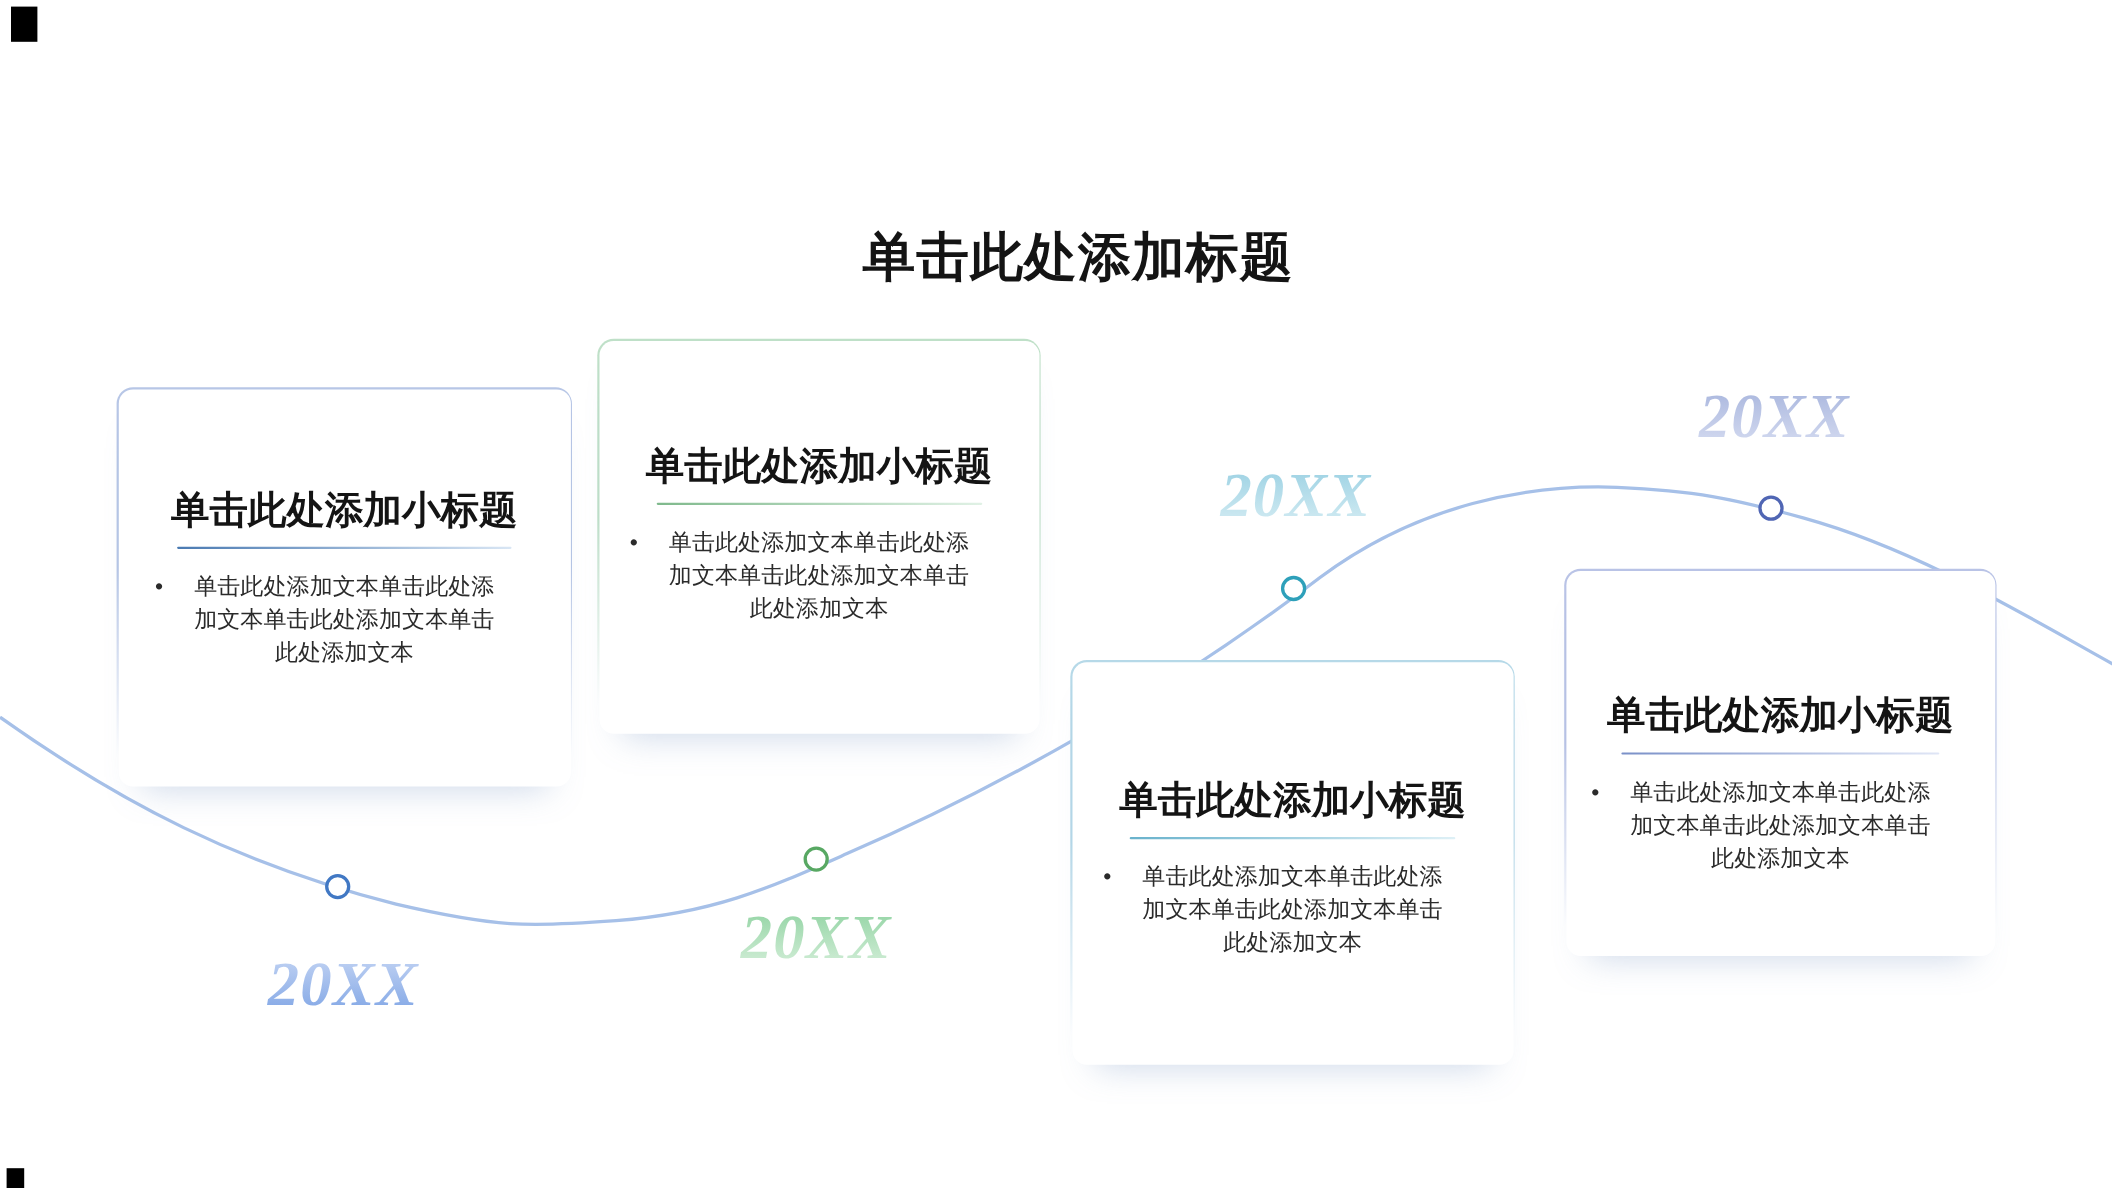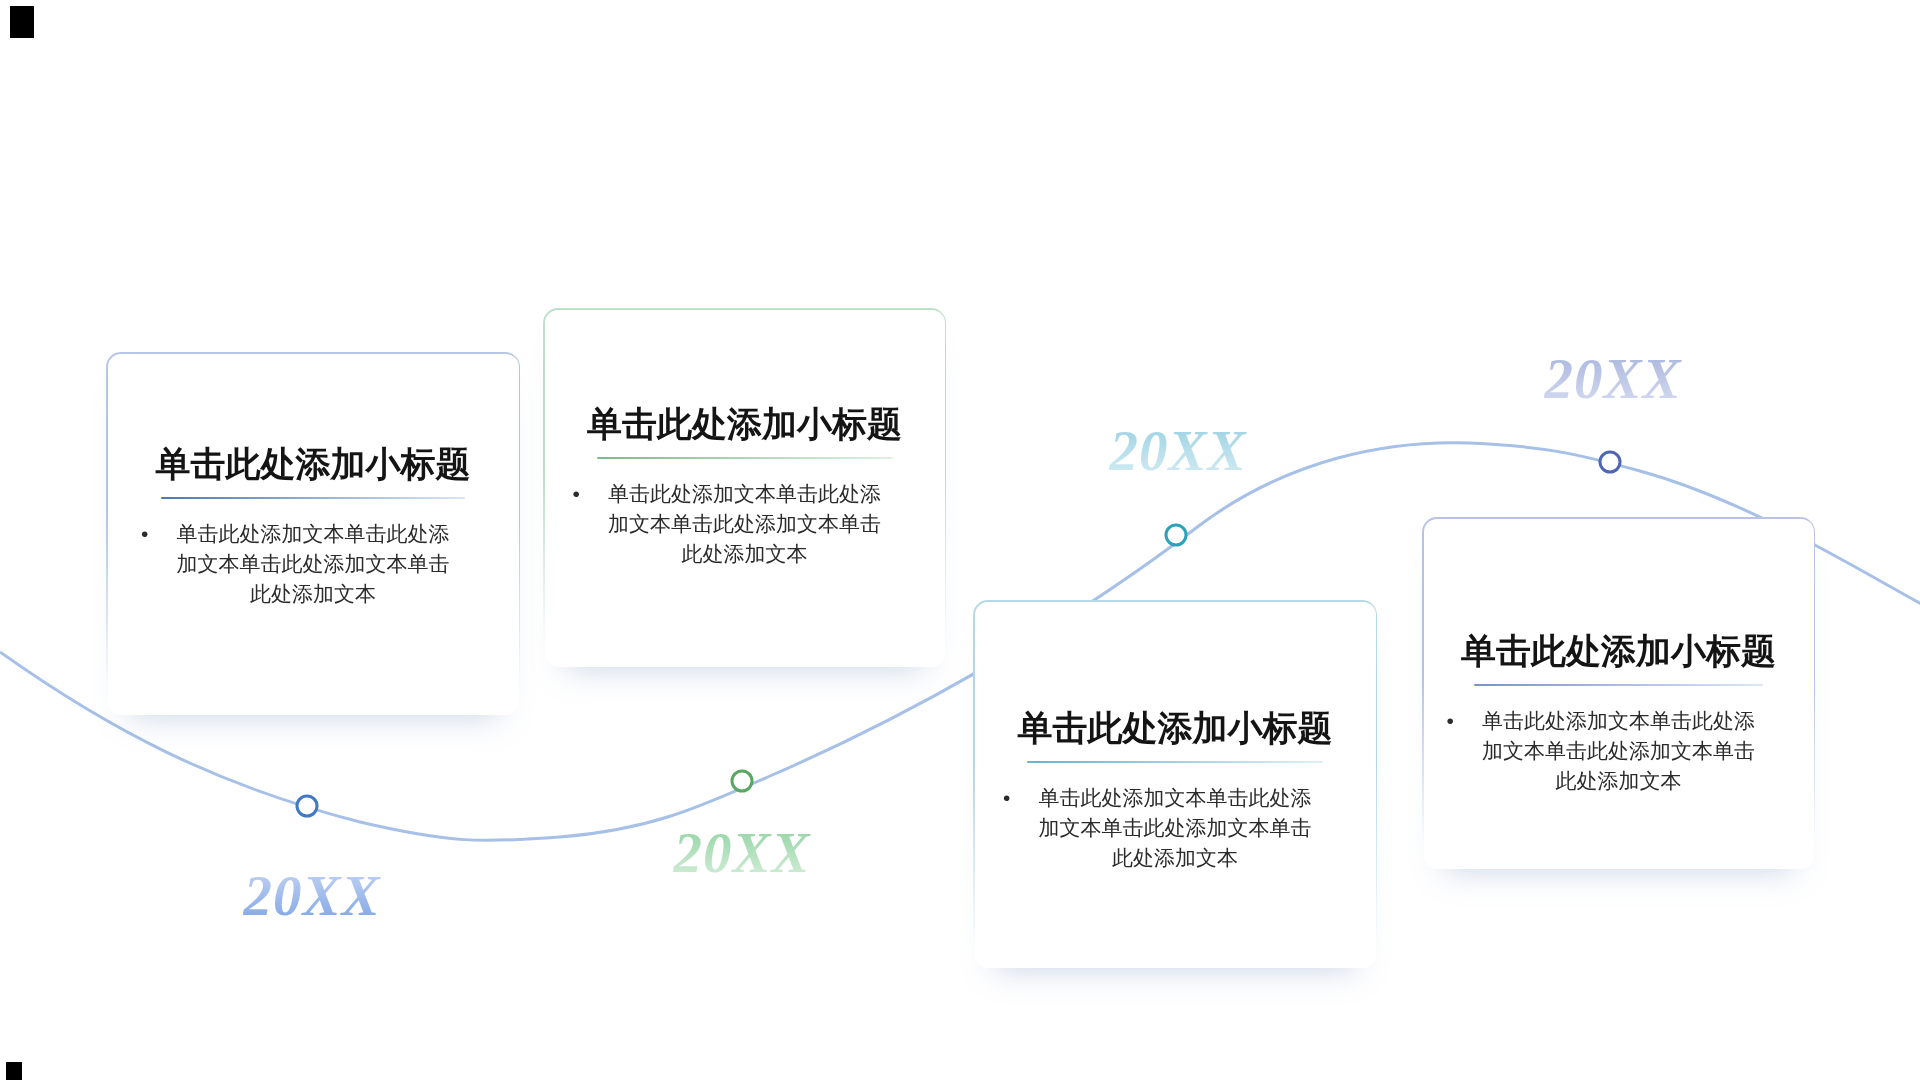--- a/index.html
+++ b/index.html
@@ -68,20 +68,21 @@
          C 900 720, 1060 632, 1200 525
          C 1290 458, 1390 440, 1470 443
          C 1540 446, 1575 453, 1640 471
          C 1745 500, 1845 562, 1925 606"></path>
     <circle cx="307" cy="806" r="10" fill="#ffffff" stroke="#4178c4" stroke-width="3"></circle>
     <circle cx="742" cy="781" r="10" fill="#ffffff" stroke="#58a863" stroke-width="3"></circle>
     <circle cx="1176" cy="535" r="10" fill="#ffffff" stroke="#2ea0ba" stroke-width="3"></circle>
     <circle cx="1610" cy="462" r="10" fill="#ffffff" stroke="#5066b4" stroke-width="3"></circle>
   </svg>
 
+  <h1 class="title">单击此处添加标题</h1>
 
   <div class="year-label" style="left: 202px; top: 865px; background-image: linear-gradient(rgb(198, 214, 244), rgb(123, 162, 228));">20XX</div>
   <div class="year-label" style="left: 632px; top: 822px; background-image: linear-gradient(rgb(142, 210, 160), rgb(216, 240, 220));">20XX</div>
   <div class="year-label" style="left: 1068px; top: 420px; background-image: linear-gradient(rgb(151, 207, 226), rgb(216, 238, 244));">20XX</div>
   <div class="year-label" style="left: 1503px; top: 348px; background-image: linear-gradient(rgb(165, 179, 220), rgb(216, 222, 242));">20XX</div>
 
   <section class="card" style="left: 106px; top: 352px; width: 414px; height: 364px; background: linear-gradient(rgb(183, 198, 230) 0%, rgb(183, 198, 230) 45%, rgba(255, 255, 255, 0) 92%);">
     <div class="card-inner" style="padding-top:90px">
       <h2 class="card-subtitle">单击此处添加小标题</h2>
       <div class="divider" style="background-image: linear-gradient(90deg, rgb(74, 122, 178), rgb(217, 230, 244));"></div>

